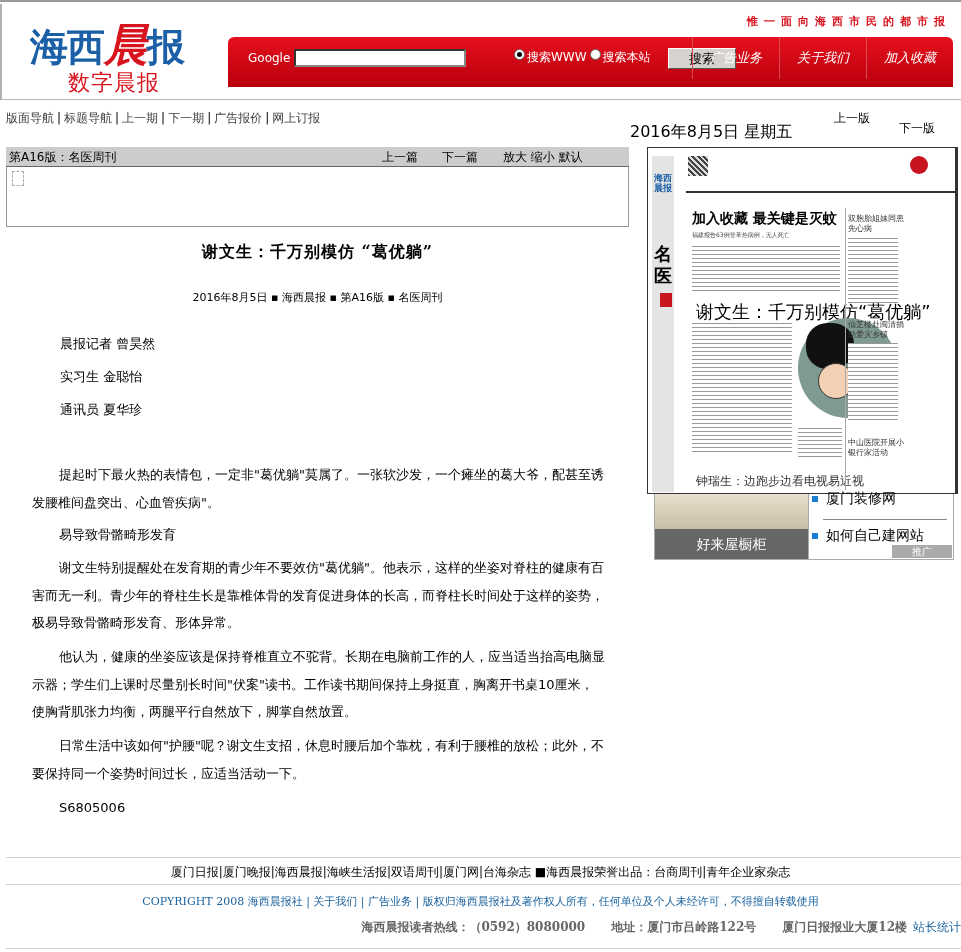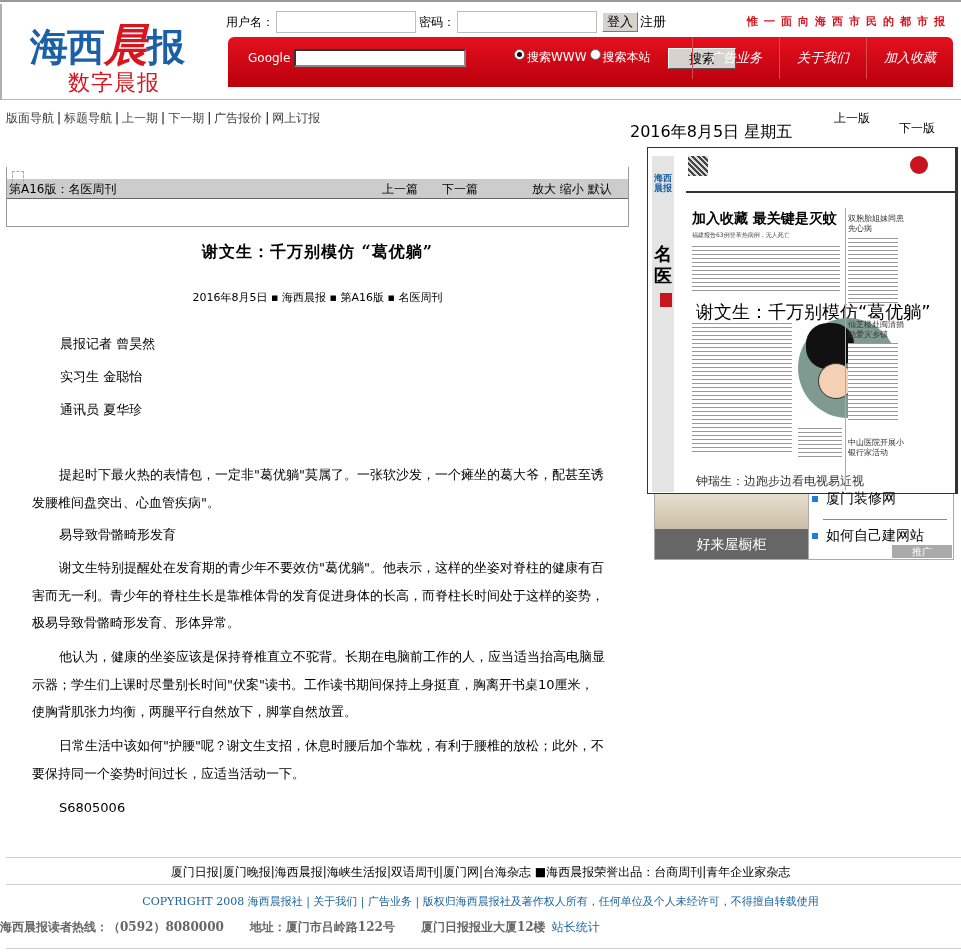--- a/index.html
+++ b/index.html
@@ -35,25 +35,25 @@
 
   
   .subnav { position: absolute; left: 6px; top: 110px; font-size: 12px; }
   .subnav a { color: #404040; text-decoration: none; }
   .subnav .sep { margin: 0 3px; }
   .date-line { position: absolute; left: 630px; top: 110px; font-size: 16px; margin-top: 12px; }
   .ver-prev { position: absolute; left: 834px; top: 110px; font-size: 12px; }
   .ver-next { position: absolute; left: 899px; top: 120px; font-size: 12px; }
 
   
-  .art-bar { position: absolute; left: 6px; top: 147px; width: 623px; height: 20px; background: #cccccc; border-bottom: 1px solid #666; font-size: 12px; line-height: 20px; margin-top: 32px; }
+  .art-bar { position: absolute; left: 6px; top: 147px; width: 623px; height: 20px; background: #cccccc; border-bottom: 1px solid #666; font-size: 12px; line-height: 20px; }
   .art-bar .section { position: absolute; left: 3px; }
   .art-bar .prev { position: absolute; left: 376px; }
   .art-bar .next { position: absolute; left: 436px; }
-  .art-bar .zoom { position: absolute; left: 526px; text-align: right; }
+  .art-bar .zoom { position: absolute; left: 497px; text-align: right; }
   .img-box { position: absolute; left: 6px; top: 167px; width: 623px; height: 60px; border-left: 1px solid #999; border-right: 1px solid #999; border-bottom: 1px solid #999; }
   .broken-img { position: absolute; left: 5px; top: 4px; width: 12px; height: 15px; border: 1px dashed #aaa; }
 
   
   .title { position: absolute; left: 6px; top: 242px; width: 623px; text-align: center; font-family: "DejaVu Serif", "Liberation Serif", serif; font-size: 16px; font-weight: bold; letter-spacing: 1px; }
   .meta { position: absolute; left: 6px; top: 290px; width: 623px; text-align: center; font-size: 11px; }
   .byline { position: absolute; left: 60px; font-size: 13px; }
   .para { position: absolute; left: 32px; width: 574px; font-size: 13px; line-height: 27.5px; text-indent: 27px; }
 
   
@@ -83,41 +83,33 @@
   .ad-vsep { position: absolute; left: 153px; top: 0; width: 1px; height: 66px; background: #aaa; }
   .ad-link { position: absolute; left: 157px; font-size: 14px; color: #000; }
   .ad-link .sq { display: inline-block; width: 6px; height: 6px; background: #1b7fd6; margin-right: 8px; vertical-align: middle; }
   .ad-hr { position: absolute; left: 168px; top: 25px; width: 124px; height: 1px; background: #888; }
   .ad-tag { position: absolute; right: 1px; bottom: 1px; background: #aaa; color: #fff; font-size: 10px; padding: 0 20px; line-height: 13px; }
 
   
   .foot-line { position: absolute; left: 6px; width: 955px; height: 1px; background: #d0d0d0; }
   .foot-links { position: absolute; left: 0; top: 864px; width: 961px; text-align: center; font-size: 12px; }
   .foot-copy { position: absolute; left: 0; top: 894px; width: 961px; text-align: center; font-size: 11px; color: #1a63a0; font-family: "DejaVu Serif", "Liberation Serif", serif; }
-  .foot-addr { position: absolute; left: 0; top: 919px; width: 961px; text-align: left; font-size: 12px; color: #666; font-weight: bold; font-family: "DejaVu Serif", "Liberation Serif", serif; }
+  .foot-addr { position: absolute; left: 0; top: 919px; width: 961px; text-align: right; font-size: 12px; color: #666; font-weight: bold; font-family: "DejaVu Serif", "Liberation Serif", serif; }
   .foot-addr .gap { display: inline-block; width: 26px; }
   .foot-addr .stat { color: #1a63a0; font-weight: normal; margin-left: 6px; }
 </style>
 </head>
 <body>
 
 <div class="header">
   <div class="logo">
     <div class="logo-main"><span>海西</span><span class="red">晨</span><span>报</span></div>
     <div class="logo-sub">数字晨报</div>
   </div>
 
-  <div class="login-row">
-    <span class="lbl">用户名：</span>
-    <input class="login-input" value="" style="">
-    <span class="lbl">密码：</span>
-    <input class="login-input" type="password" value="" style="">
-    <button class="login-btn">登入</button>
-    <a class="reg-link">注册</a>
-  </div>
   <div class="slogan">惟一面向海西市民的都市报</div>
 
   <div class="redbar">
     <span class="google-lbl">Google</span>
     <input class="google-input" value="" style="">
     <div class="radio-group">
       <span class="radio on"></span>
       <span class="radio-lbl">搜索WWW</span>
       <span class="radio"></span>
       <span class="radio-lbl">搜索本站</span>

